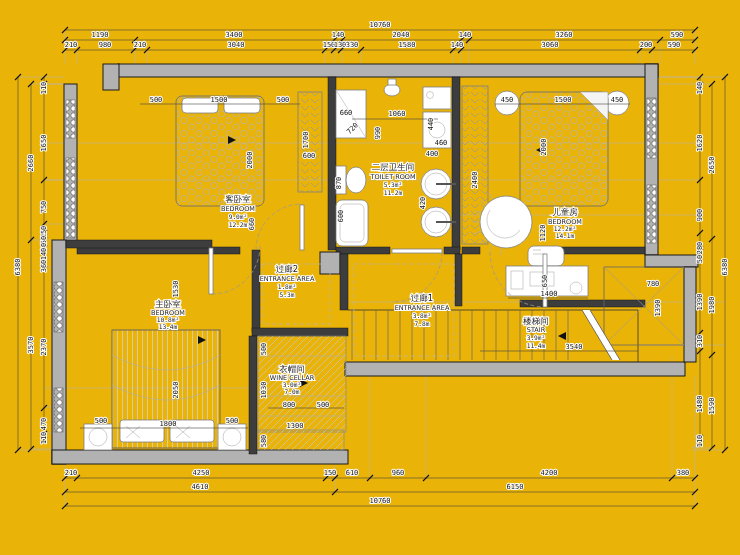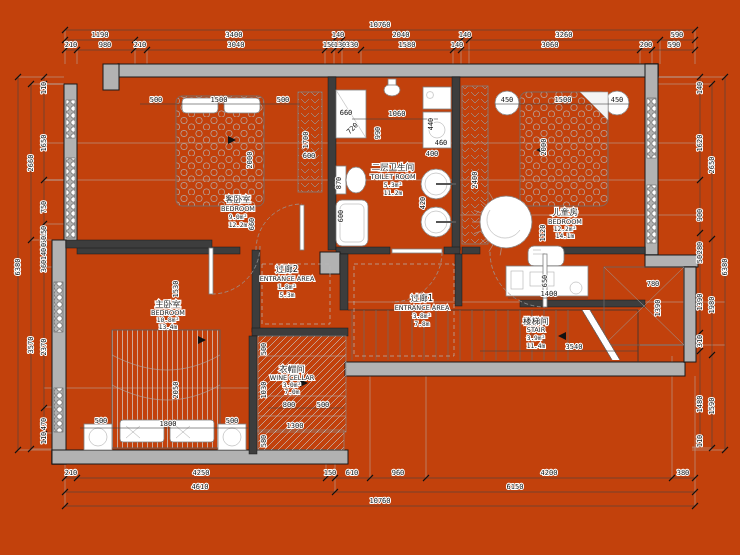--- a/index.html
+++ b/index.html
@@ -1,16 +1,16 @@
 <!DOCTYPE html>
 <html><head>
 <meta charset="utf-8">
 <style>
   html,body{margin:0;padding:0;background:#fff;}
-  .canvas{position:relative;width:740px;height:555px;background:#c2410c;overflow:hidden;}
+  .canvas{position:relative;width:740px;height:555px;background:#eab308;overflow:hidden;}
   svg{display:block;font-family:"DejaVu Sans",sans-serif;}
   .dim{font:7px "DejaVu Sans Mono",monospace;fill:#111;text-anchor:middle;
        paint-order:stroke;stroke:#fff;stroke-width:2px;stroke-linejoin:round;}
   .cn{font:8.5px "DejaVu Sans",sans-serif;fill:#1a1a1a;text-anchor:middle;
       paint-order:stroke;stroke:#fff;stroke-width:2.4px;}
   .en{font:6.5px "DejaVu Sans",sans-serif;fill:#1a1a1a;text-anchor:middle;
       paint-order:stroke;stroke:#fff;stroke-width:2.2px;}
   .num{font:6.2px "DejaVu Sans Mono",monospace;fill:#1a1a1a;text-anchor:middle;
       paint-order:stroke;stroke:#fff;stroke-width:2.2px;}
   .dimline{stroke:#444;stroke-width:0.6;}

